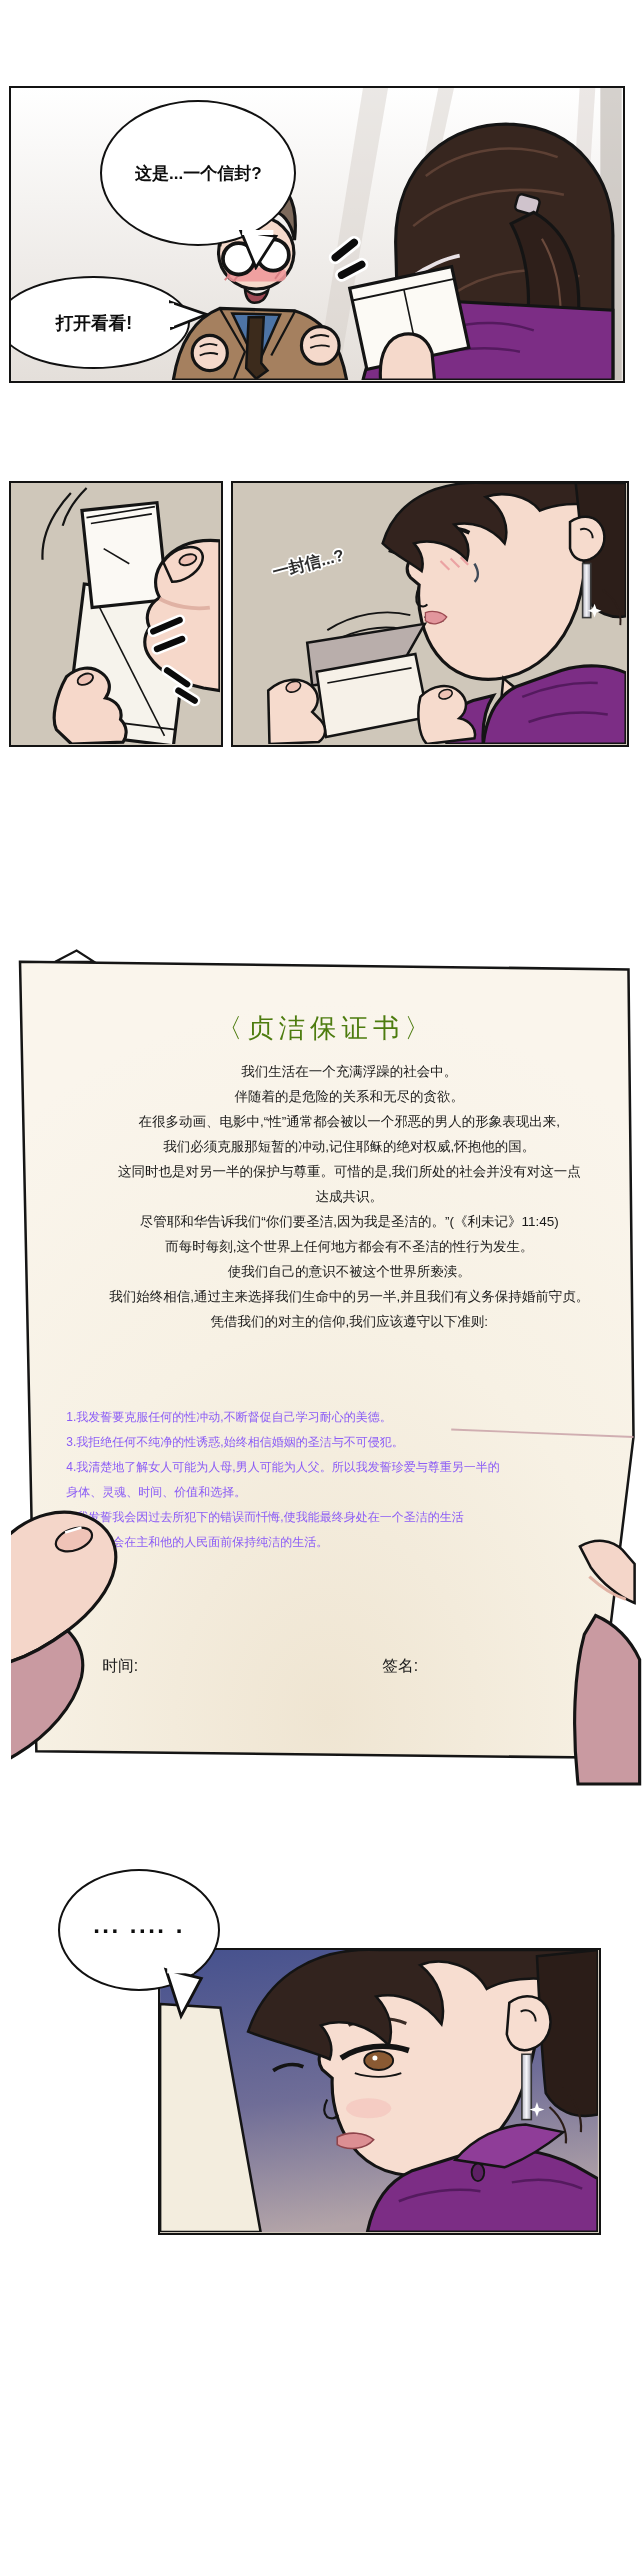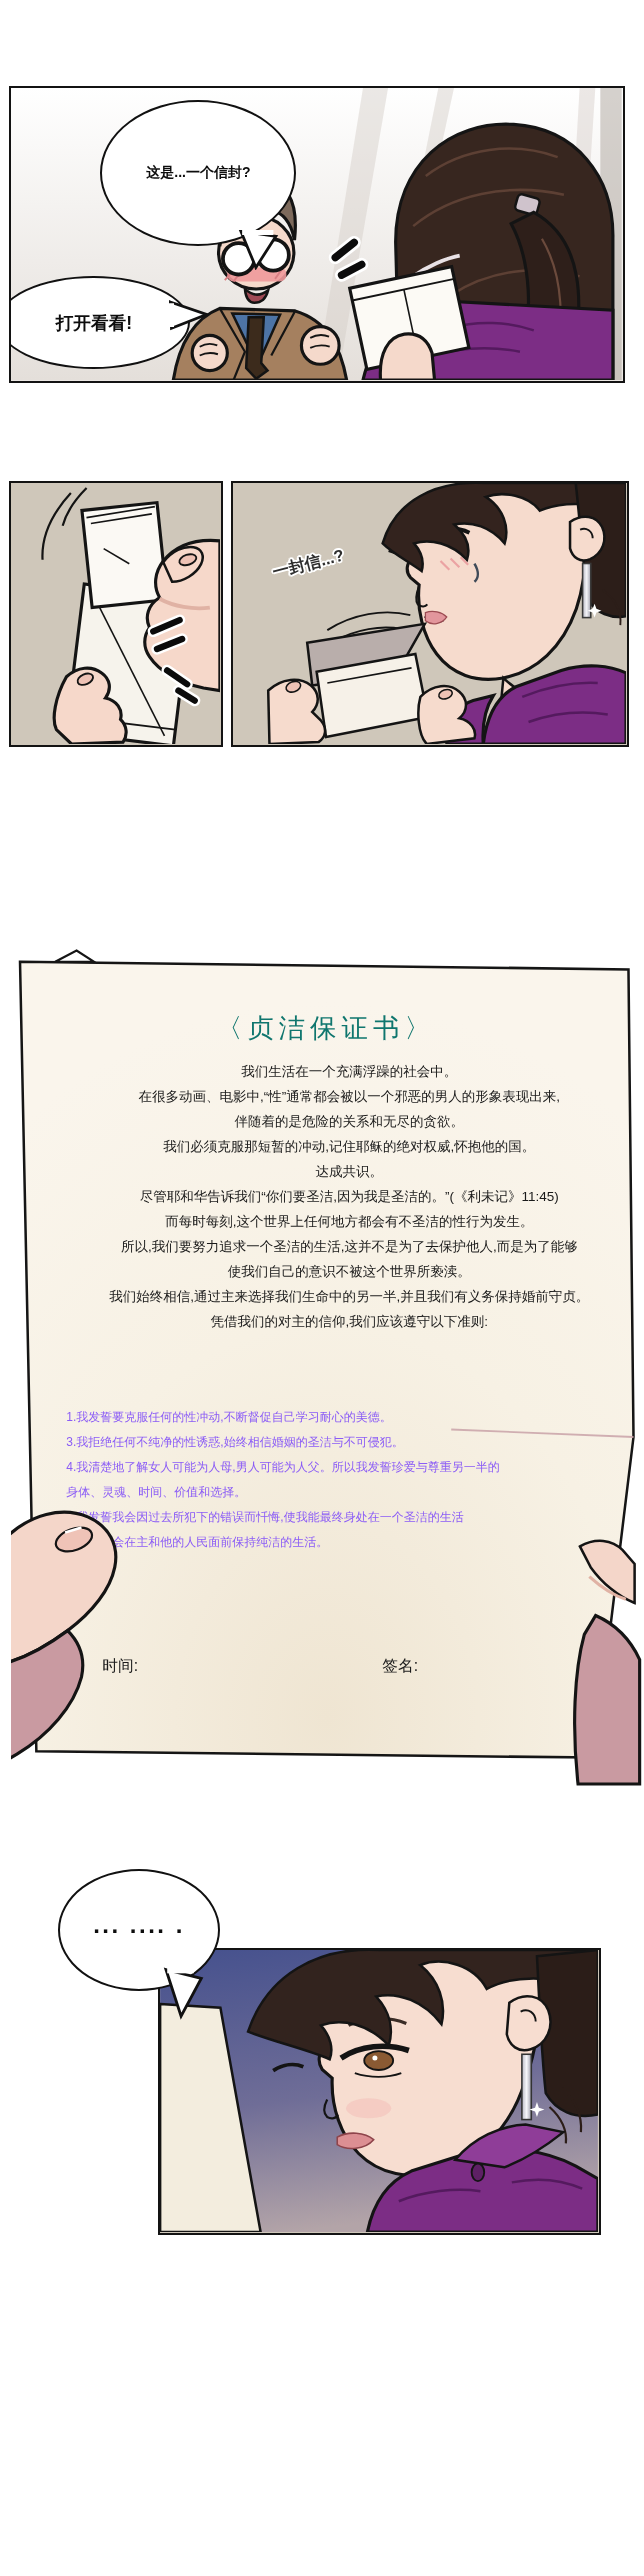--- a/index.html
+++ b/index.html
@@ -10,21 +10,21 @@
   
   .bubble{position:absolute;background:#fff;border:2.5px solid #111;border-radius:50%;
           display:flex;align-items:center;justify-content:center;text-align:center;
           font-weight:600;color:#0d0d0d;z-index:6;}
   .bubble-tail{position:absolute;z-index:7;}
   
   .letter{position:absolute;left:11.3px;top:948px;width:629px;height:880px;z-index:3;}
   .letter svg{position:absolute;left:0;top:0;}
   .letter-text{position:absolute;left:0;top:0;width:629px;height:880px;z-index:2;}
   .letter-title{position:absolute;left:0;top:63px;width:629px;text-align:center;
-                font-size:26.4px;letter-spacing:5px;color:#0f766e;}
+                font-size:26.4px;letter-spacing:5px;color:#4d7c0f;}
   .letter-par{position:absolute;left:55px;top:111px;width:566px;text-align:center;}
   .letter-par div{height:25px;line-height:25px;font-size:13.5px;white-space:pre;color:#1a1a1a;}
   .letter-rules{position:absolute;left:55px;top:457px;width:569px;}
   .letter-rules div{height:25px;line-height:25px;font-size:12px;white-space:pre;color:#8b5cf6;}
   .letter-sign{position:absolute;left:0;top:708px;width:629px;height:25px;font-size:15.7px;color:#1a1a1a;}
   .letter-sign .t{position:absolute;left:91px;}
   .letter-sign .s{position:absolute;left:371px;text-align:right;}
   .hands{position:absolute;left:0;top:0;z-index:4;}
   
   .caption{position:absolute;left:39px;top:70px;transform:rotate(-14deg);
@@ -87,21 +87,21 @@
       <circle cx="492" cy="410" r="30" fill="#f5d9cb"></circle>
       <path d="M476 398 q 15 -8 30 -2 M 476 414 q 15 -7 31 -2" fill="none" stroke-width="3"></path>
     </g>
 
     <g stroke-linecap="round" fill="none">
       <path d="M516 270 L546 246 M526 298 L558 281" stroke="#ffffff" stroke-width="21"></path>
       <path d="M516 270 L546 246 M526 298 L558 281" stroke="#0c0c0c" stroke-width="12"></path>
     </g>
   </svg>
 
-  <div class="bubble" style="left:89px;top:12px;width:192px;height:142px;font-size:14px;">
+  <div class="bubble" style="left:89px;top:12px;width:192px;height:142px;font-size:17px;">
     <span>这是...一个信封?</span>
   </div>
   <svg class="bubble-tail" style="left:226px;top:142px;" width="44" height="40" viewBox="0 0 70 64">
     <polygon points="6,2 62,10 30,60" fill="#ffffff" stroke="#111" stroke-width="4.5"></polygon>
     <rect x="8" y="0" width="50" height="8" fill="#fff"></rect>
   </svg>
 
   <div class="bubble" style="left:-14px;top:188px;width:189px;height:89px;font-size:17.6px;">
     <span>打开看看!</span>
   </div>
@@ -199,27 +199,27 @@
     </defs>
     <polygon points="70,22 104,4 132,22" fill="#ffffff" stroke="#151515" stroke-width="3.5"></polygon>
     <polygon points="14,22 982,34 990,778 928,1288 40,1278" fill="url(#paperShade)" stroke="#151515" stroke-width="4"></polygon>
     <path d="M700 766 L 990 778" stroke="#c9a2a8" stroke-width="3" opacity="0.85" fill="none"></path>
   </svg>
 
   <div class="letter-text">
     <div class="letter-title">〈贞洁保证书〉</div>
     <div class="letter-par">
       <div>我们生活在一个充满浮躁的社会中。</div>
+      <div>伴随着的是危险的关系和无尽的贪欲。</div>
       <div>在很多动画、电影中,“性”通常都会被以一个邪恶的男人的形象表现出来,</div>
-      <div>伴随着的是危险的关系和无尽的贪欲。</div>
       <div>我们必须克服那短暂的冲动,记住耶稣的绝对权威,怀抱他的国。</div>
+      <div>这同时也是对另一半的保护与尊重。可惜的是,我们所处的社会并没有对这一点</div>
       <div>达成共识。</div>
       <div>尽管耶和华告诉我们“你们要圣洁,因为我是圣洁的。”(《利未记》11:45)</div>
       <div>而每时每刻,这个世界上任何地方都会有不圣洁的性行为发生。</div>
-      <div>所以,我们要努力追求一个圣洁的生活,这并不是为了去保护他人,而是为了能够</div>
       <div>使我们自己的意识不被这个世界所亵渎。</div>
       <div>我们始终相信,通过主来选择我们生命中的另一半,并且我们有义务保持婚前守贞。</div>
       <div>凭借我们的对主的信仰,我们应该遵守以下准则:</div>
     </div>
     <div class="letter-rules">
       <div>1.我发誓要克服任何的性冲动,不断督促自己学习耐心的美德。</div>
       <div>3.我拒绝任何不纯净的性诱惑,始终相信婚姻的圣洁与不可侵犯。</div>
       <div>4.我清楚地了解女人可能为人母,男人可能为人父。所以我发誓珍爱与尊重另一半的</div>
       <div>身体、灵魂、时间、价值和选择。</div>
       <div>5.我发誓我会因过去所犯下的错误而忏悔,使我能最终身处在一个圣洁的生活</div>

